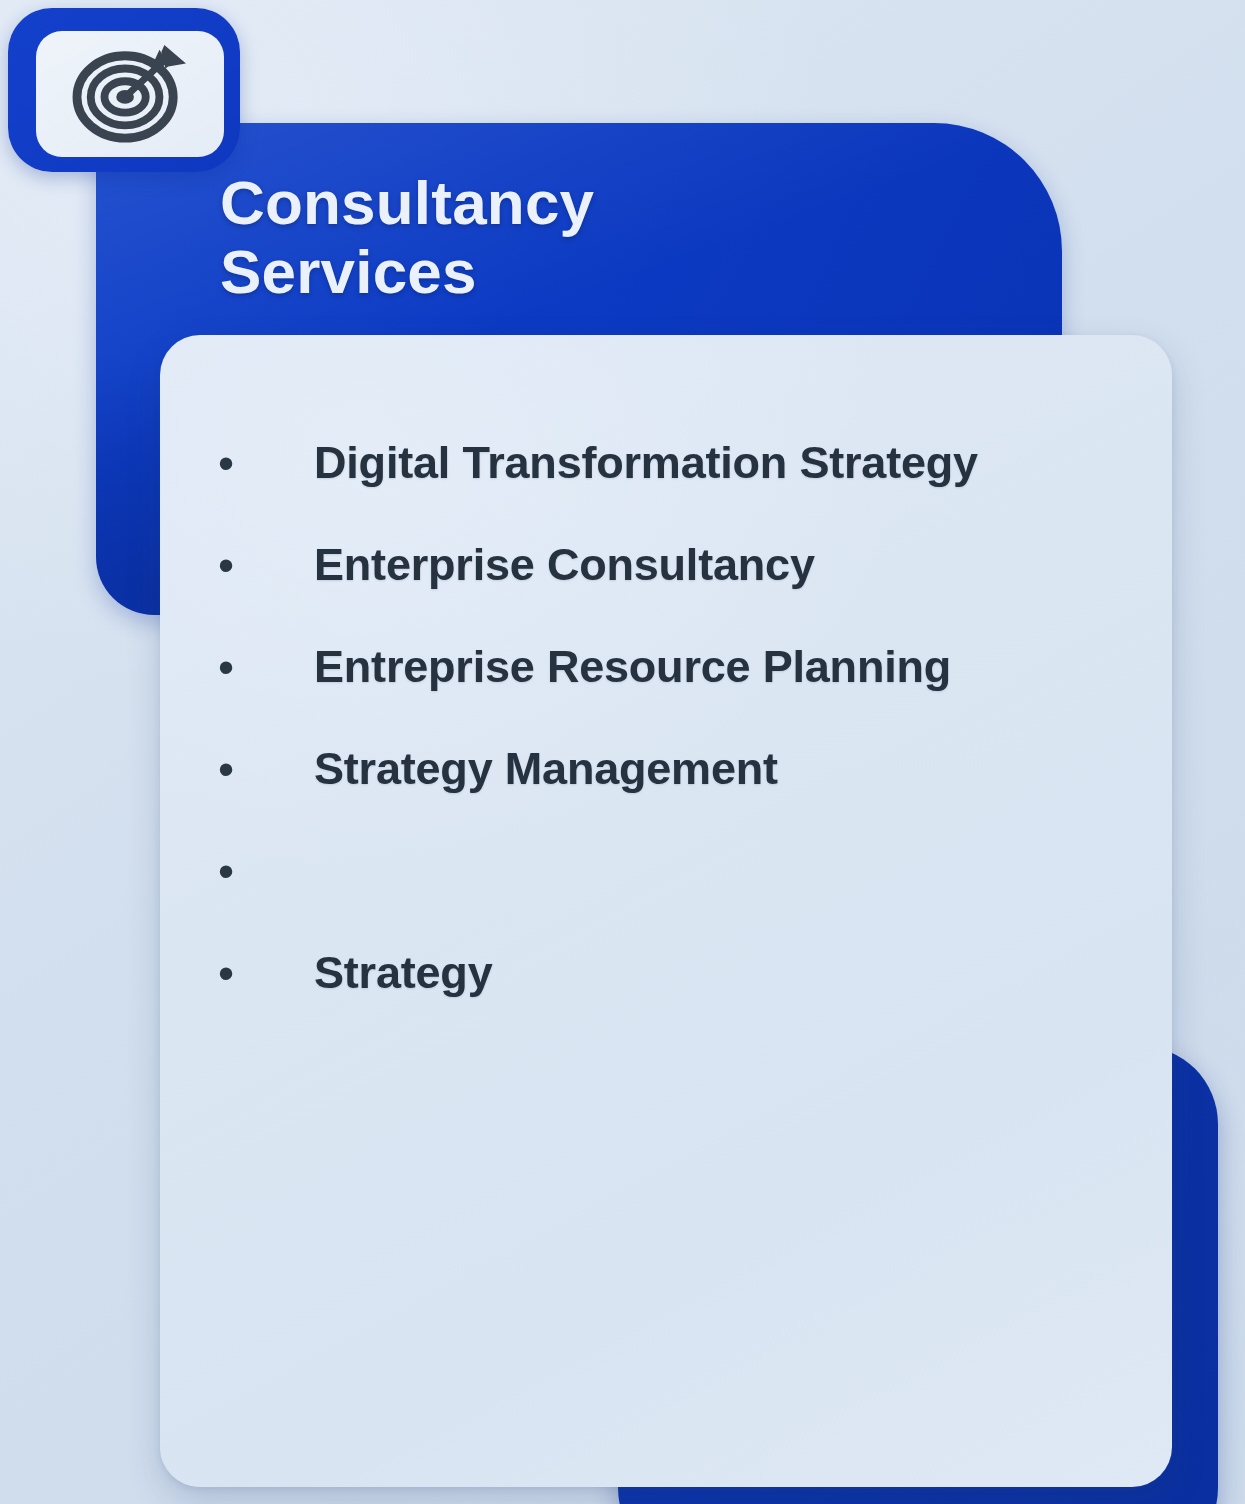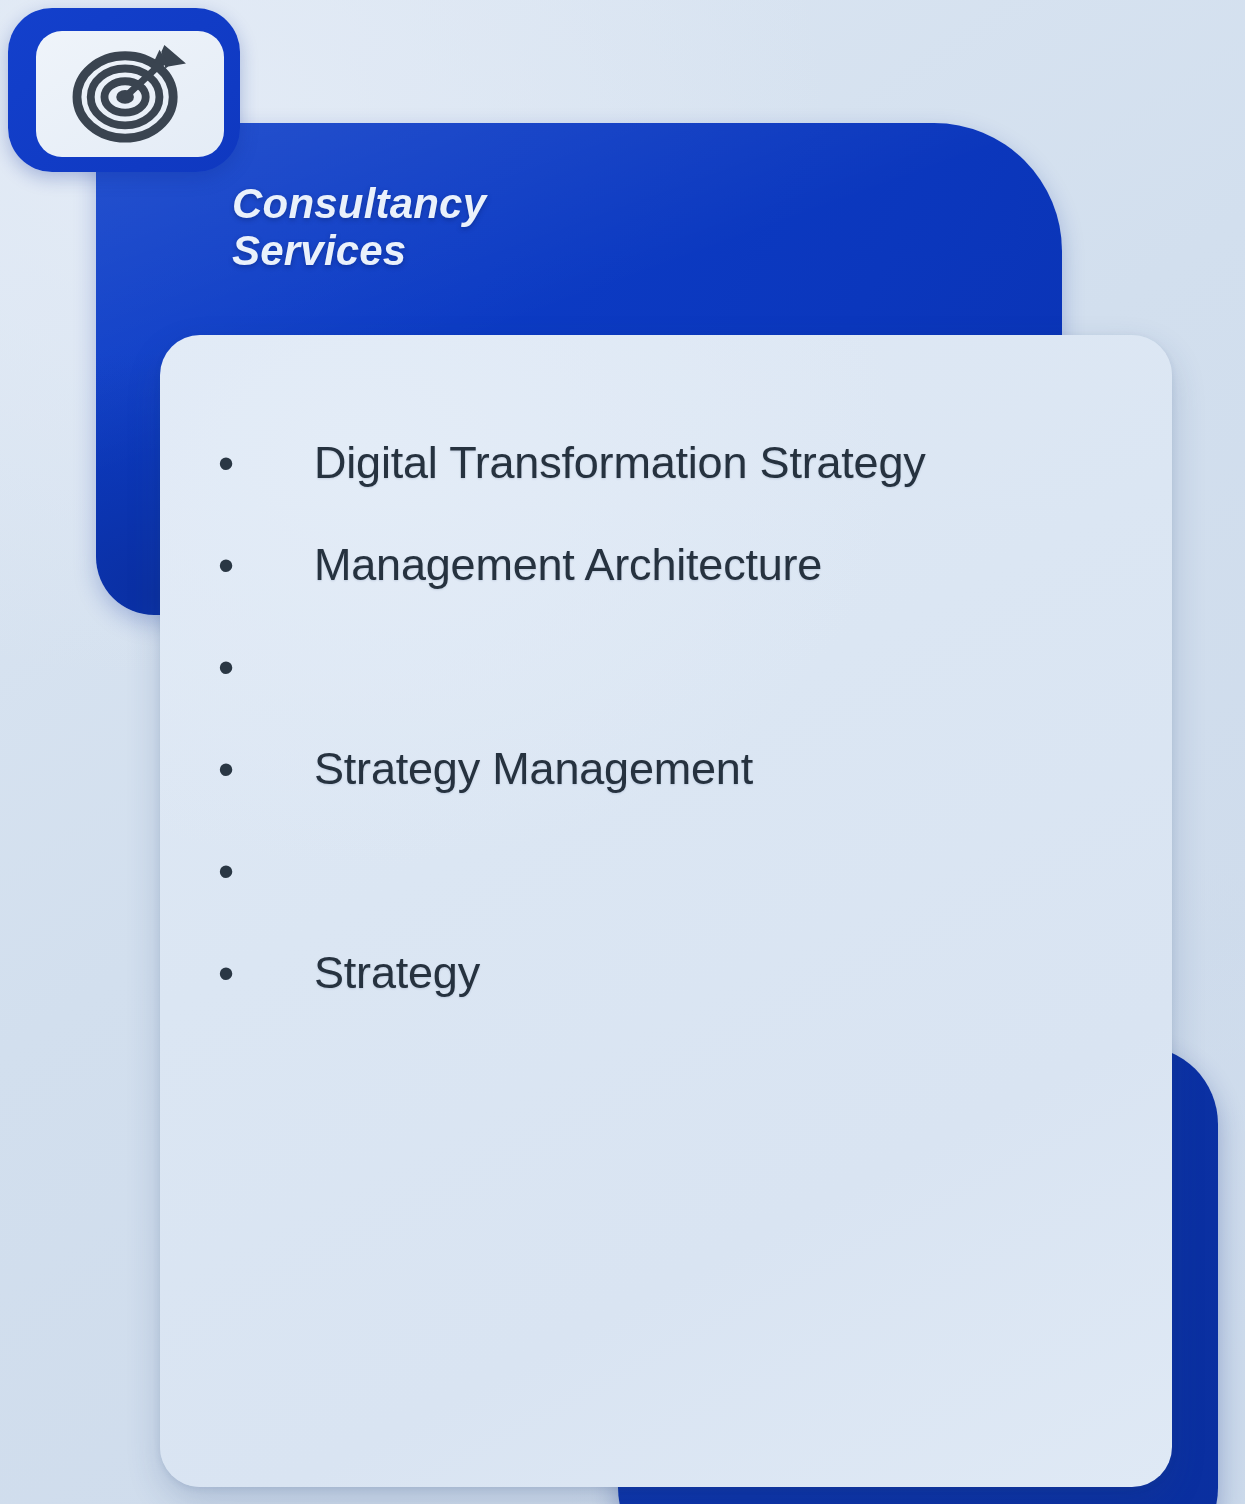--- a/index.html
+++ b/index.html
@@ -59,29 +59,28 @@
     border-radius: 0 128px 58px 58px;
     background: linear-gradient(160deg, rgba(255,255,255,0.10) 0%, rgba(255,255,255,0.0) 42%);
     pointer-events: none;
   }
 
   .header-title {
     position: absolute;
     left: 220px;
     top: 168px;
     width: 720px;
-    margin: 12px;
-    font-size: 42px;
+    margin: 0;
+    font-size: 62px;
     line-height: 1.12;
     font-weight: bold;
     letter-spacing: 0.2px;
     color: #eaf1fb;
     text-shadow: 0 2px 5px rgba(4,22,80,0.35);
     white-space: pre-line;
-    font-style: italic;
   }
 
   
   .icon-badge {
     position: absolute;
     left: 8px;
     top: 8px;
     width: 232px;
     height: 164px;
     border-radius: 44px;
@@ -137,21 +136,21 @@
     font-size: 46px;
     line-height: 72px;
     color: #2a3744;
     text-align: left;
     padding-left: 0px;
   }
   .item-label {
     flex: 1 1 auto;
     font-size: 45px;
     line-height: 72px;
-    font-weight: normal;
+    font-weight: bold;
     color: #26323f;
     letter-spacing: -0.2px;
     text-shadow: 0 1px 2px rgba(60,85,125,0.18);
   }
 </style>
 </head>
 <body>
 
 <div id="slide">
 
@@ -187,25 +186,26 @@
   <div class="content-card">
     <ul class="service-list">
 
       <li class="service-item">
         <span class="bullet">•</span>
         <span class="item-label">Digital Transformation Strategy</span>
       </li>
 
       <li class="service-item">
         <span class="bullet">•</span>
-        <span class="item-label">Management Architecture</span>
-      </li>
-
-      <li class="service-item">
-        <span class="bullet">•</span>
+        <span class="item-label">Enterprise Consultancy</span>
+      </li>
+
+      <li class="service-item">
+        <span class="bullet">•</span>
+        <span class="item-label">Entreprise Resource Planning</span>
       </li>
 
       <li class="service-item">
         <span class="bullet">•</span>
         <span class="item-label">Strategy Management</span>
       </li>
 
       <li class="service-item">
         <span class="bullet">•</span>
       </li>

